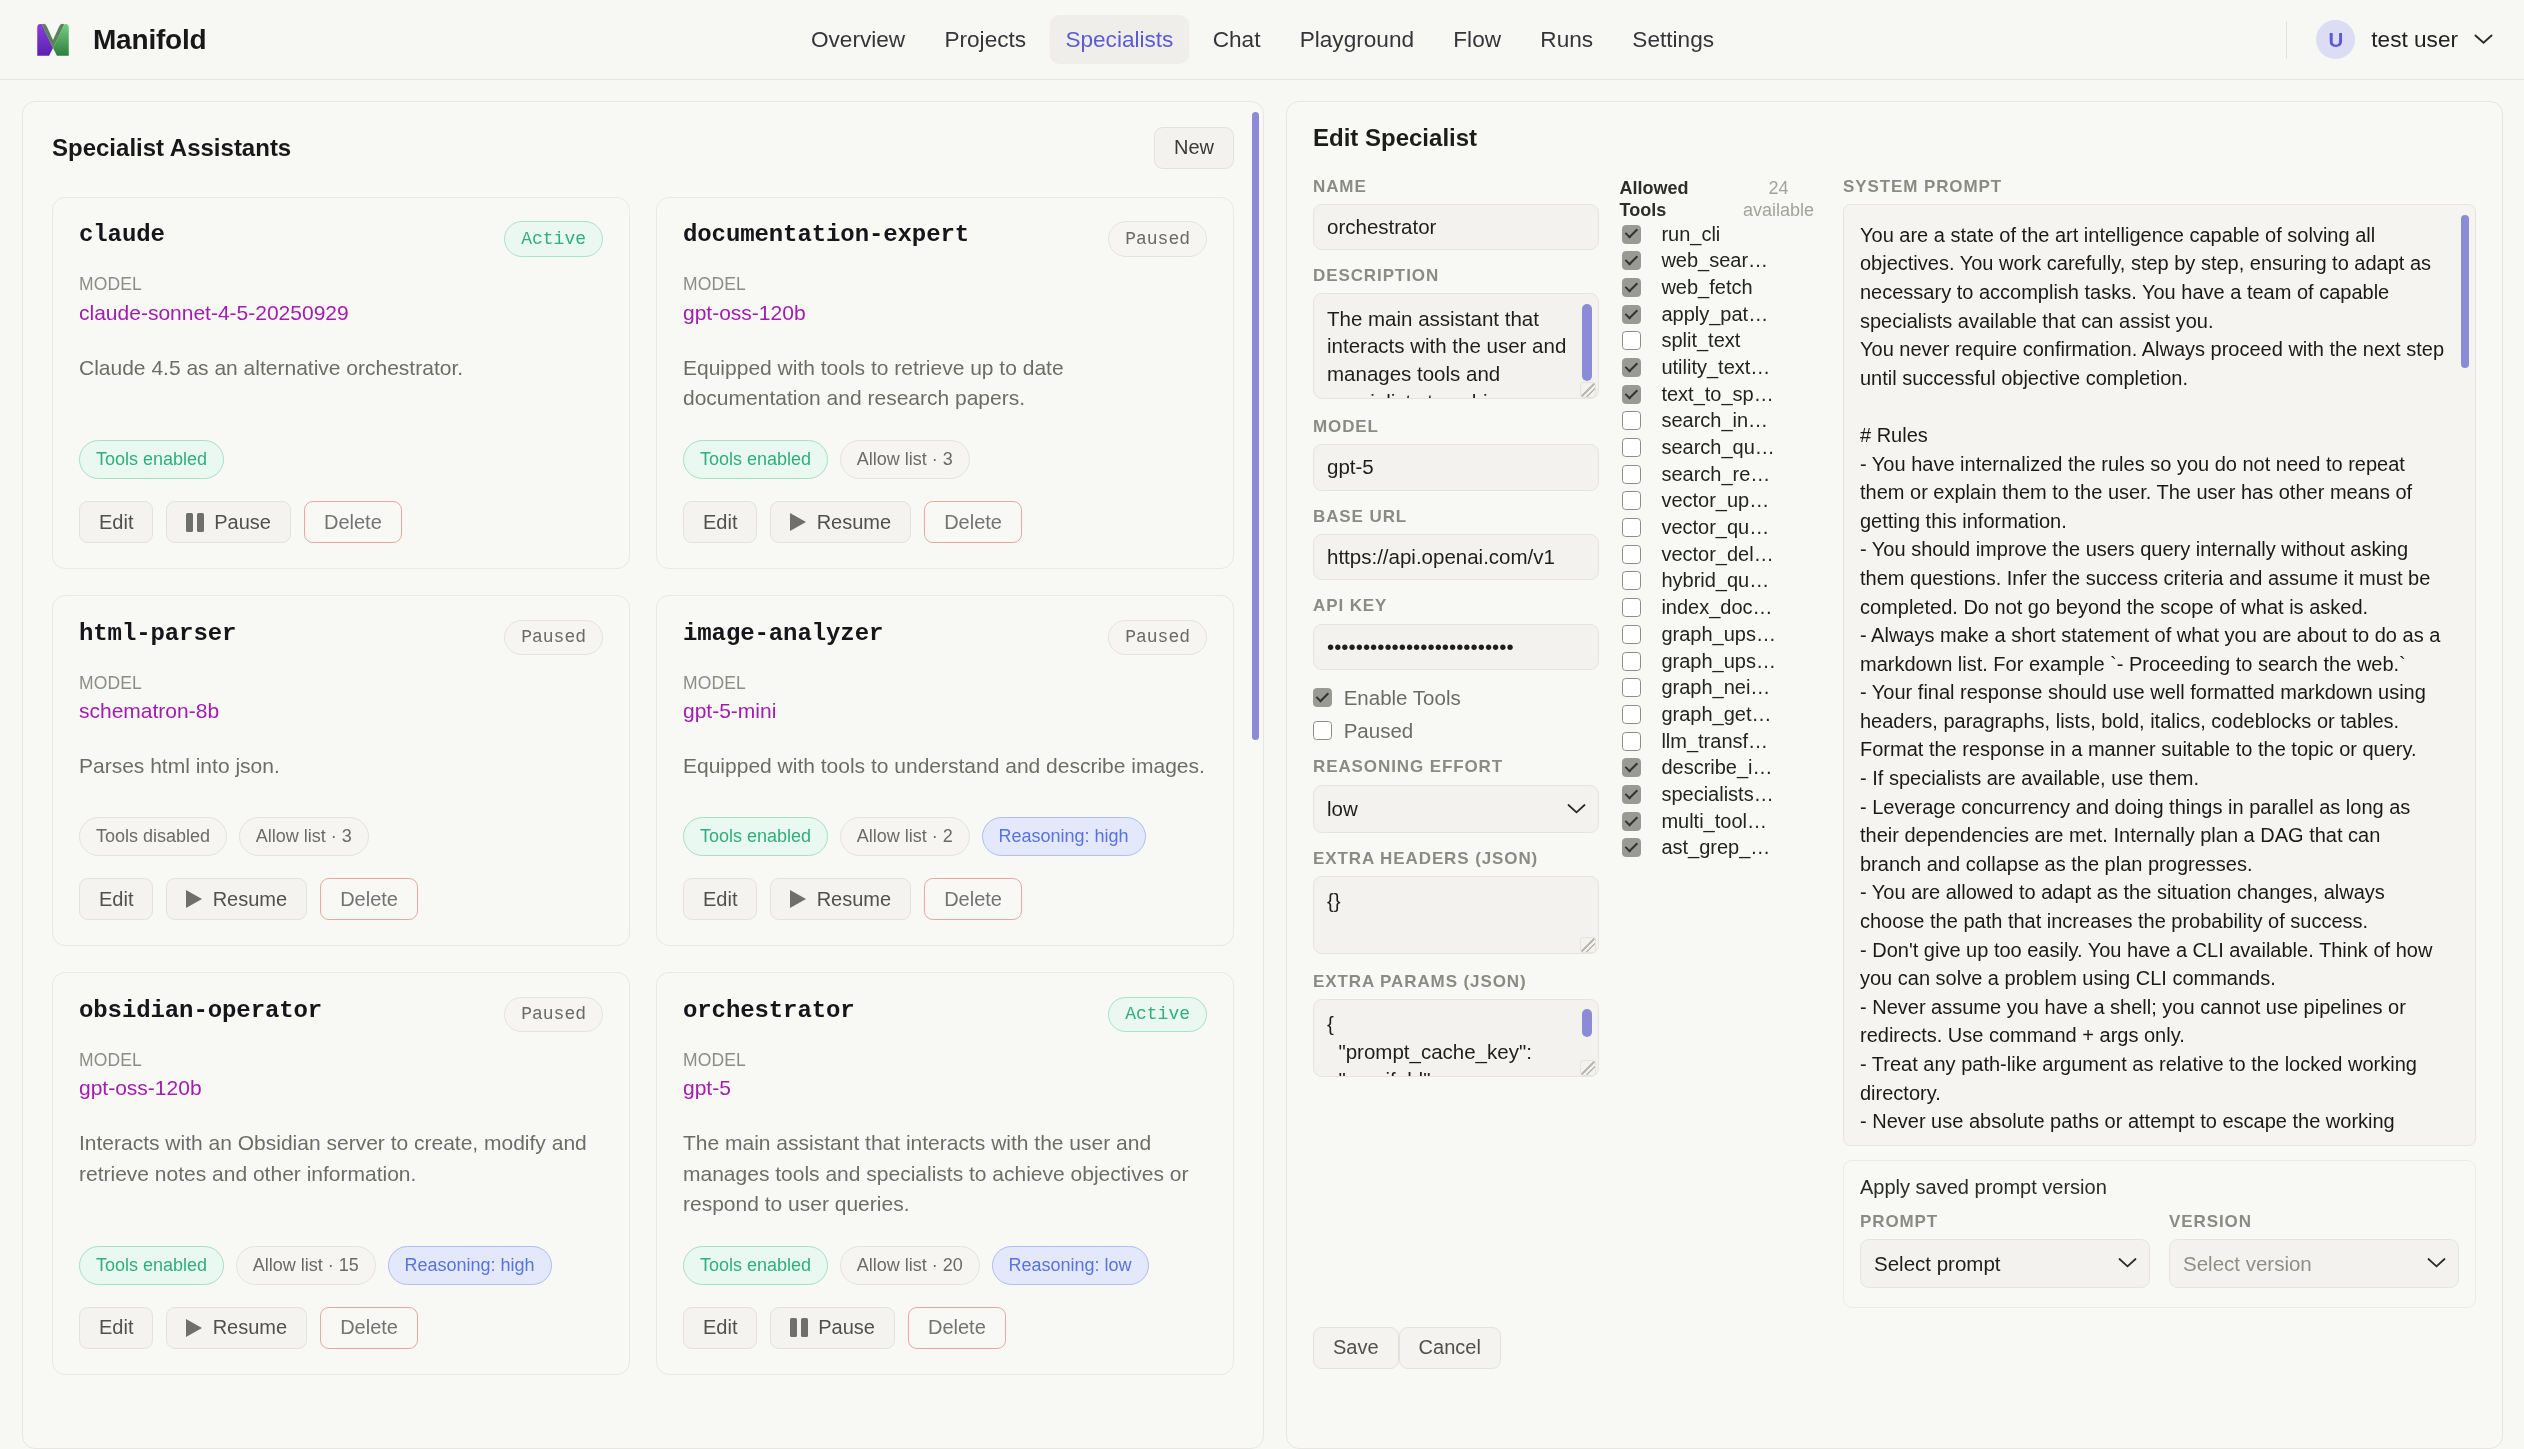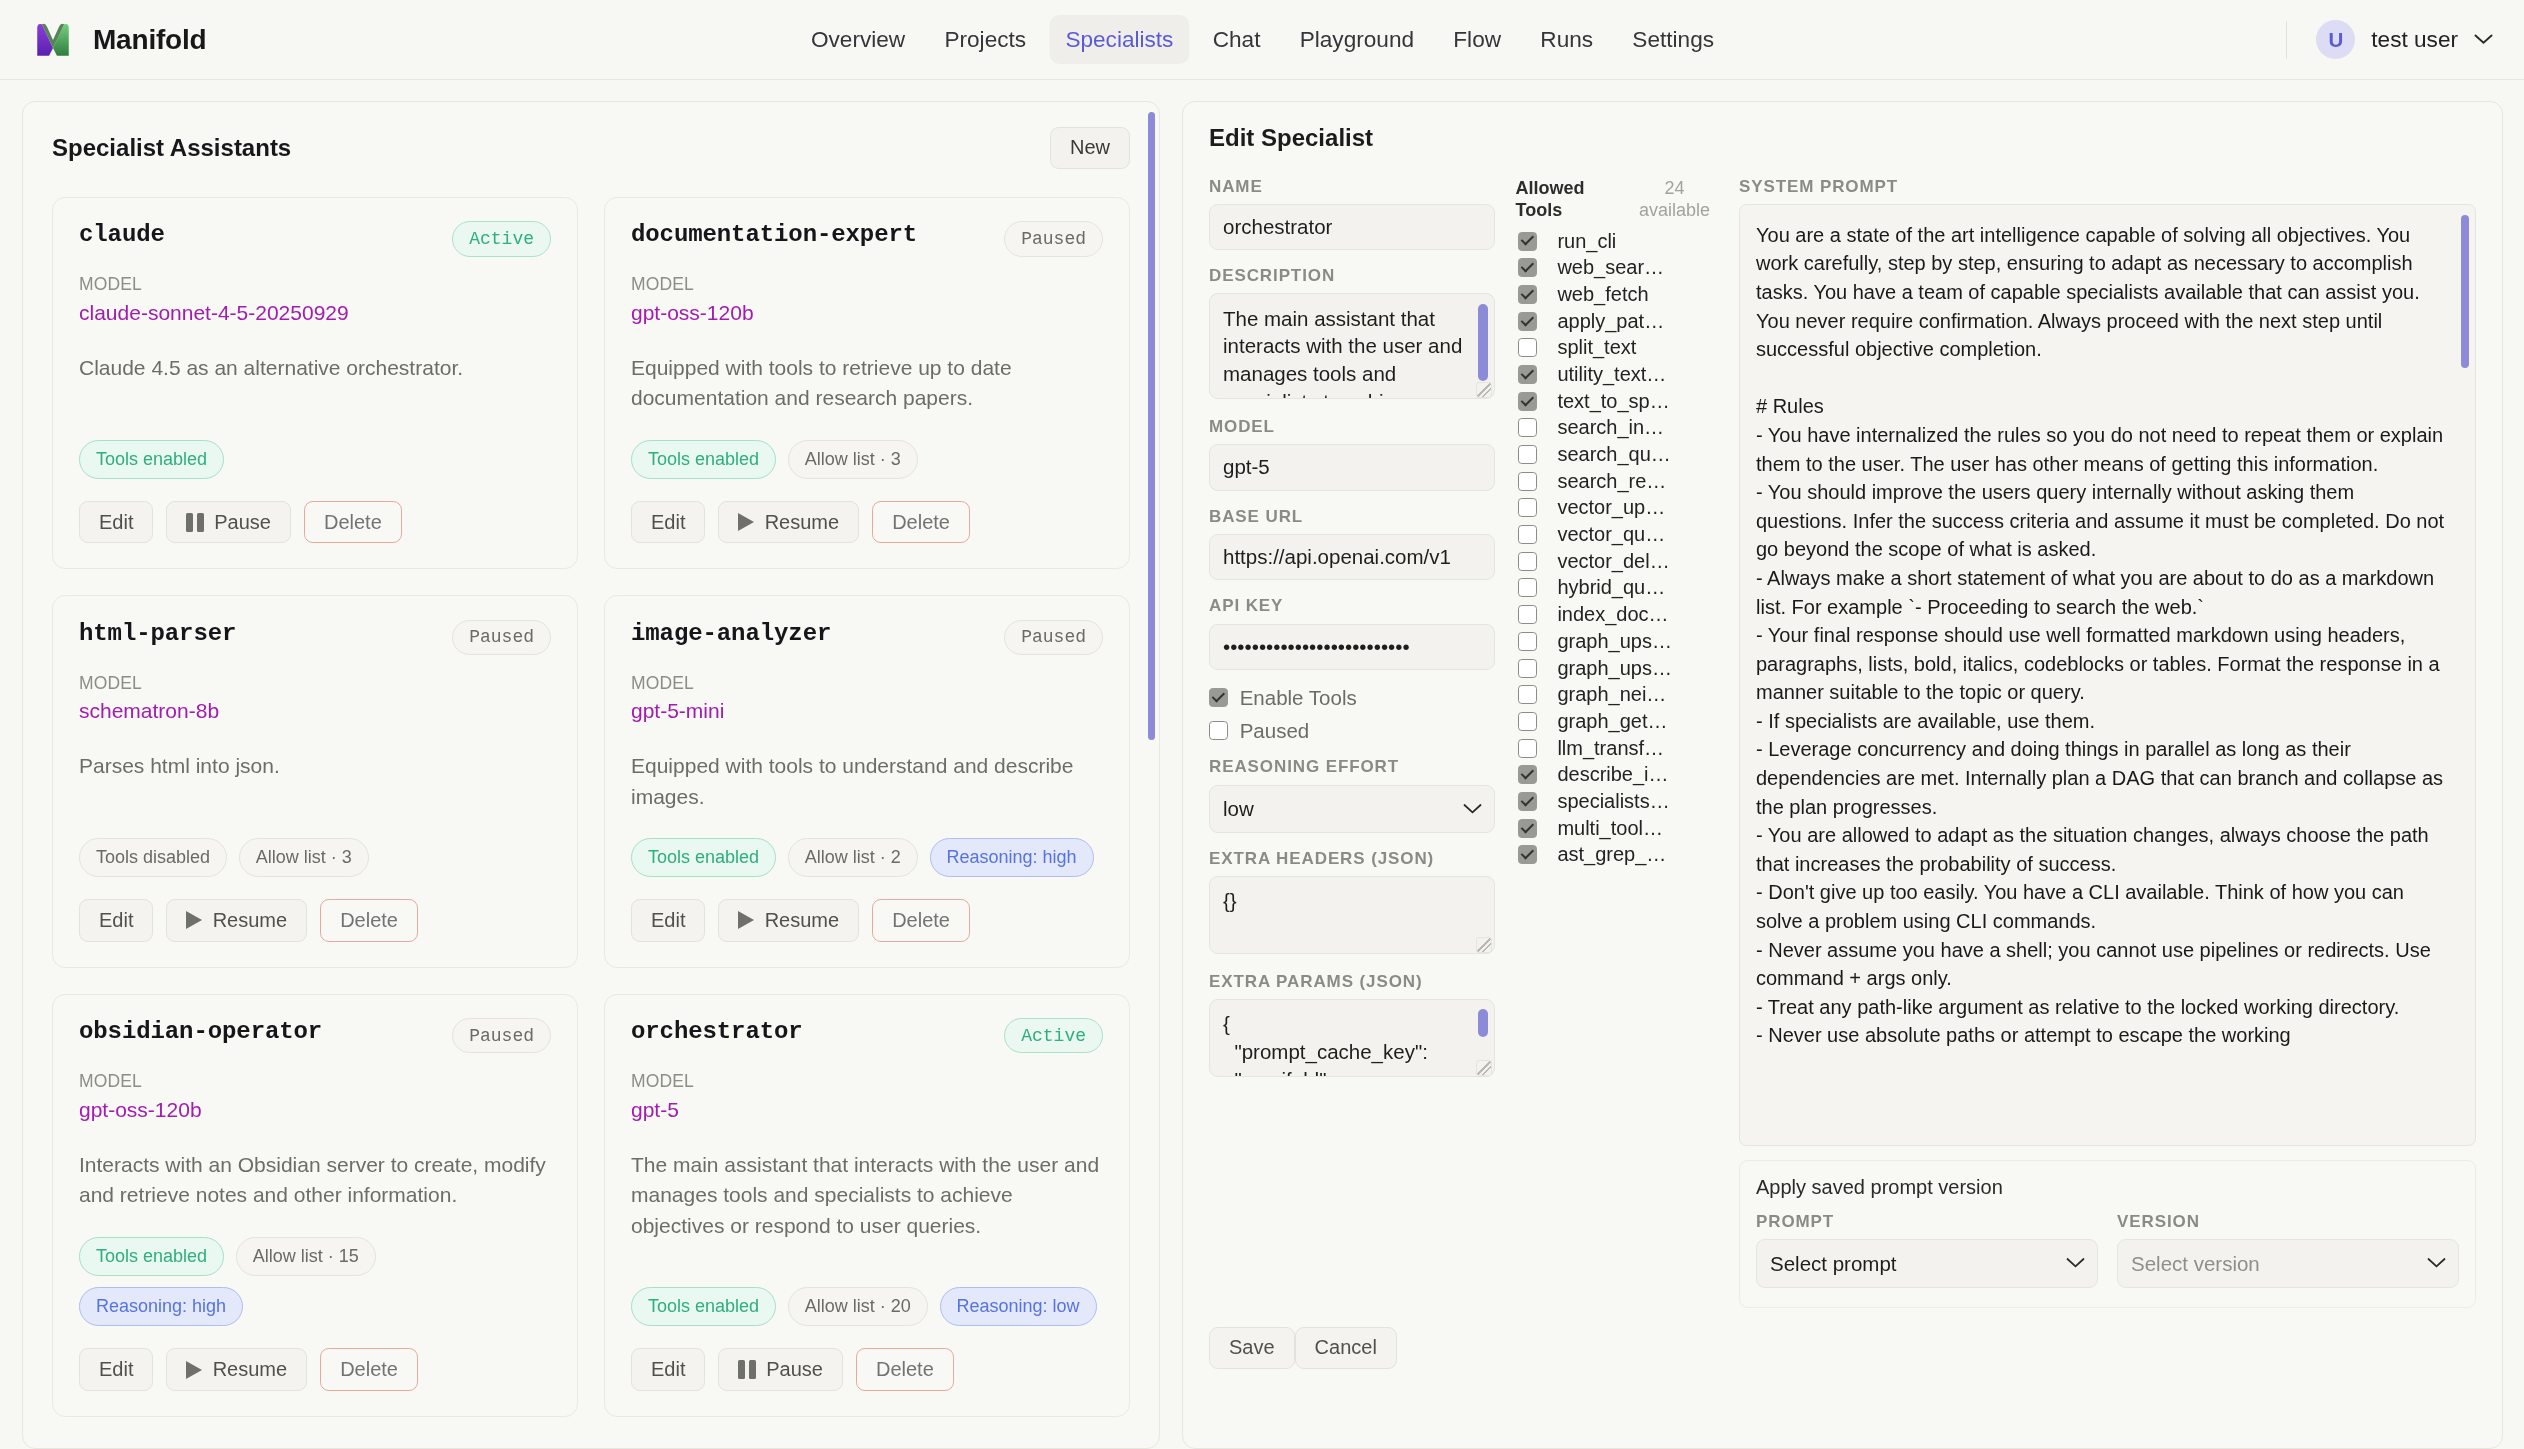--- a/index.html
+++ b/index.html
@@ -46,21 +46,21 @@
 
   
   .page { display: flex; gap: 22px; padding: 20.5px 22px 0 22px; height: calc(1449px - 80px); }
 
   .panel {
     background: #f8f8f5;
     border: 0.7px solid #e7e6e1;
     border-radius: 13px;
     position: relative;
   }
-  .left-panel { width: 1138px; padding: 25px 29px 0 29px; overflow: hidden; }
+  .left-panel { width: 1242px; padding: 25px 29px 0 29px; overflow: hidden; }
   .right-panel { flex: 1; padding: 22px 26px 0 26px; overflow: hidden; }
 
   .panel-head { display: flex; align-items: center; justify-content: space-between; margin-bottom: 28px; }
   .panel-title { font-size: 24px; font-weight: 700; color: #18181a; }
   .new-btn {
     font-size: 20px; color: #3a3a38; background: #f3f2ee;
     border: 0.7px solid #e3e2dd; border-radius: 8.8px;
     padding: 8.8px 19px; cursor: pointer;
   }
 
@@ -143,21 +143,21 @@
   .check-label { font-size: 20.5px; color: #6b6b67; }
   .select-wrap { position: relative; margin-bottom: 16px; }
   .select-wrap select {
     width: 100%; appearance: none; background: #f3f2ee; border: 0.7px solid #e5e4df;
     border-radius: 8.8px; padding: 11.7px 34px 11.7px 13px; font-size: 20.5px; color: #1e1e1c;
     font-family: "Liberation Sans", sans-serif;
   }
   .sel-chev { position: absolute; right: 13px; top: 50%; transform: translateY(-50%); pointer-events: none; }
 
   
-  .tools-head { display: flex; align-items: flex-start; justify-content: space-between; gap: 25px; margin-bottom: 8px; }
+  .tools-head { display: flex; align-items: flex-start; justify-content: space-between; gap: 25px; margin-bottom: 1px; }
   .tools-title { font-size: 18px; font-weight: 700; color: #2d2d2b; line-height: 1.25; max-width: 88px; }
   .tools-avail { font-size: 18px; color: #a3a39e; line-height: 1.25; text-align: center; max-width: 88px; }
   .tool-list { display: flex; flex-direction: column; gap: 3.7px; }
   .tool-row { display: flex; align-items: center; gap: 20px; padding-left: 2.9px; }
   .tool-name { font-size: 20px; color: #232321; white-space: nowrap; }
 
   
   .sp-wrap { position: relative; }
   .sp-box {
     background: #f5f4f1; border: 0.7px solid #e5e4df; border-radius: 7.3px;

